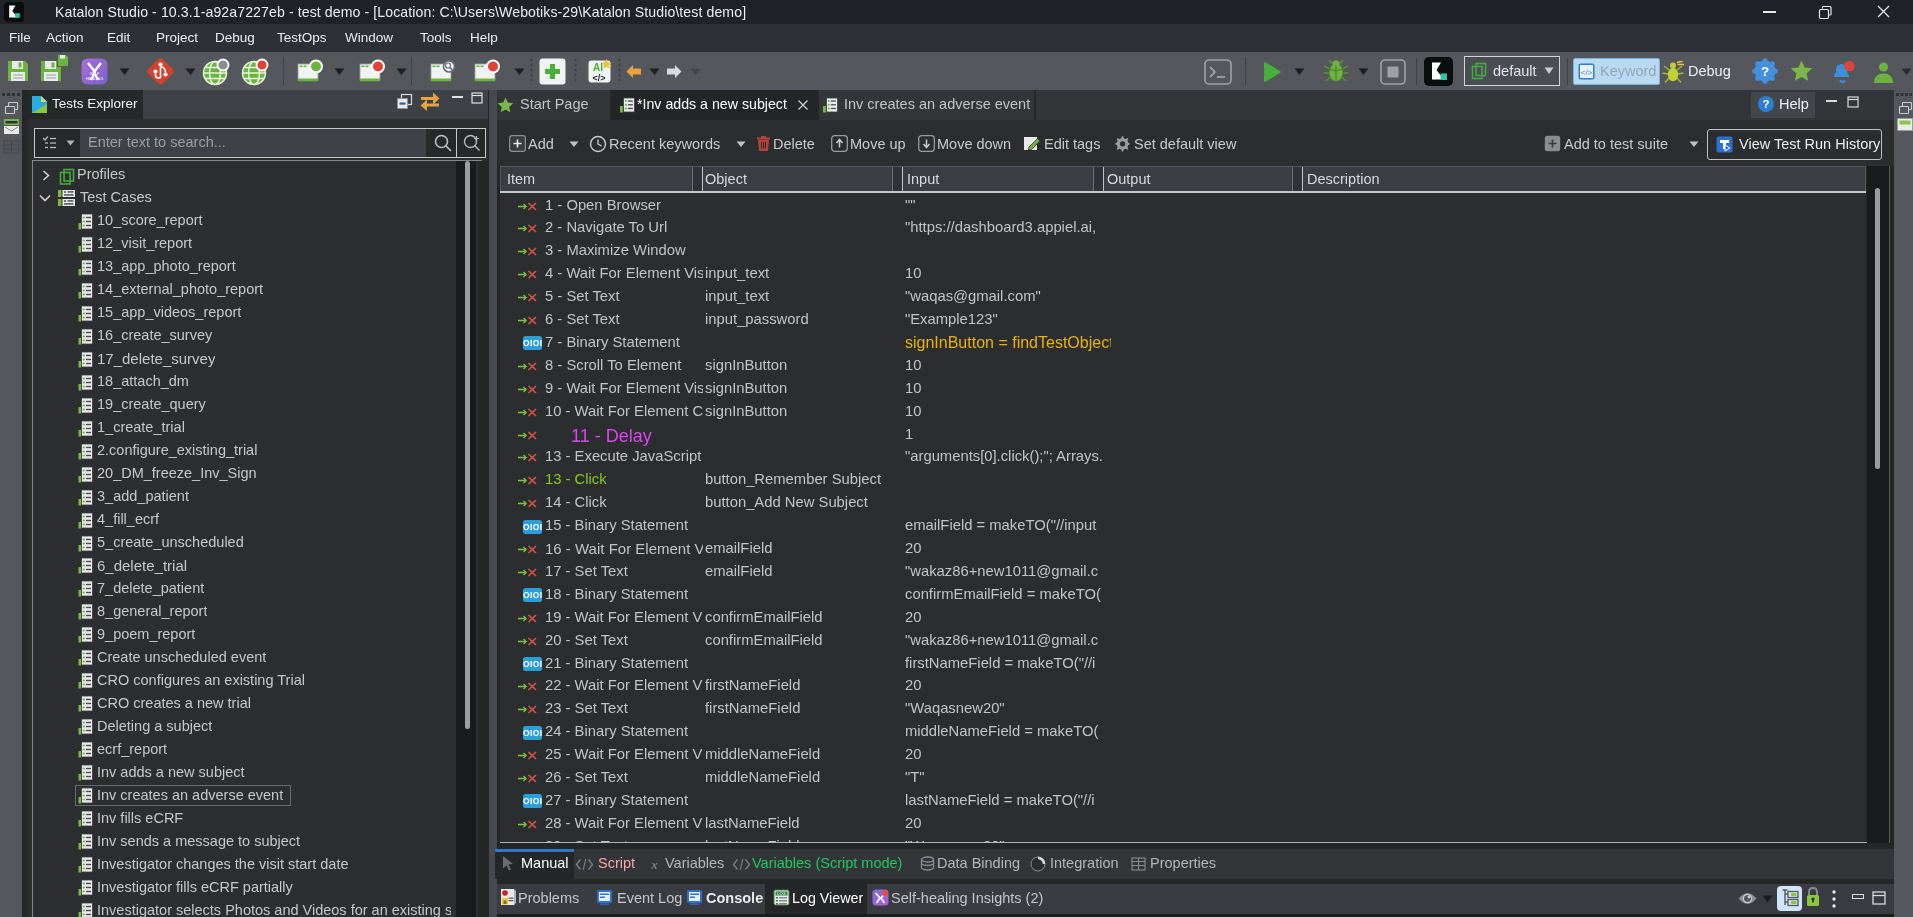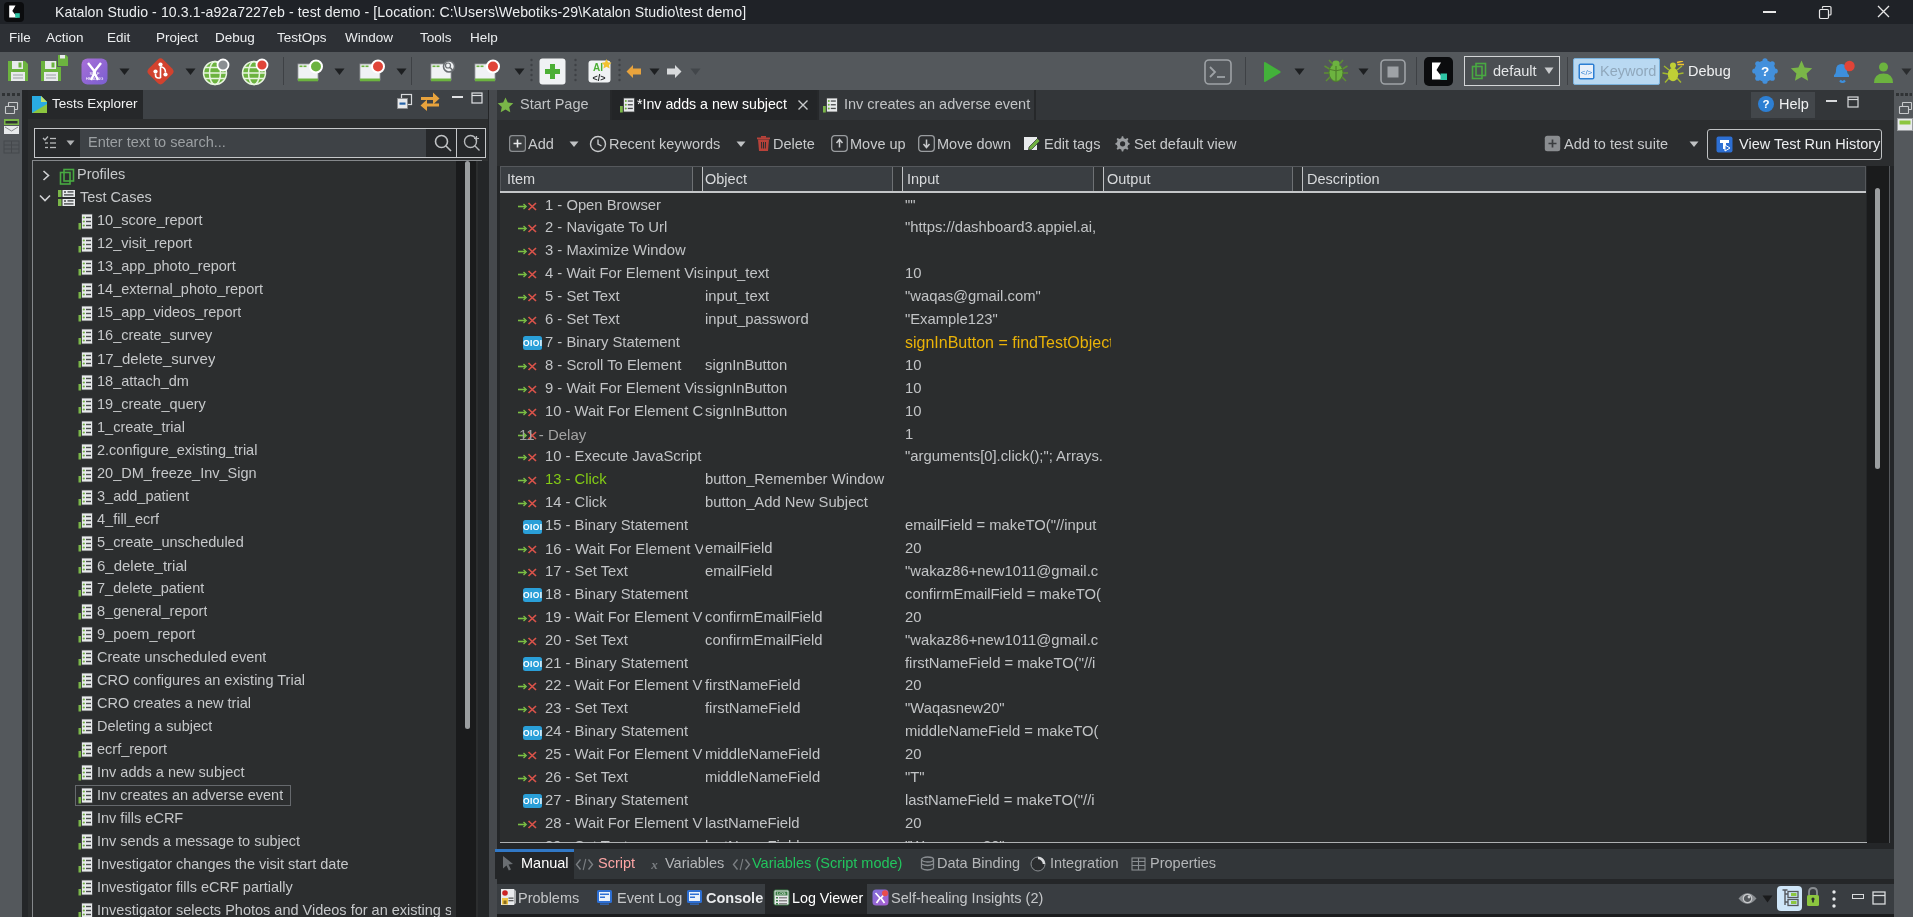--- a/index.html
+++ b/index.html
@@ -926,36 +926,36 @@
     <path d="M11.5 3 L19 10 M19 3 L11.5 10" stroke="#d9534a" stroke-width="1.7"></path>
   </svg>
 <div class="a t" style="left:545px;top:402.6px;font-size:14.8px;color:#c2c4c6;width:158px;overflow:hidden">10 - Wait For Element C</div>
 <div class="a t" style="left:705px;top:402.6px;font-size:14.8px;color:#c2c4c6;width:196px;overflow:hidden">signInButton</div>
 <div class="a t" style="left:905px;top:402.6px;font-size:14.8px;color:#c2c4c6;width:206px;overflow:hidden">10</div>
 <svg class="a" style="left:517px;top:428.5px" width="22" height="13" viewBox="0 0 22 13">
     <path d="M1 6.5 L8.5 6.5" stroke="#7cc144" stroke-width="1.6"></path>
     <path d="M6.5 4 L9.2 6.5 L6.5 9" stroke="#7cc144" stroke-width="1.3" fill="none"></path>
     <path d="M11.5 3 L19 10 M19 3 L11.5 10" stroke="#d9534a" stroke-width="1.7"></path>
   </svg>
-<div class="a t" style="left:519px;top:425.5px;font-size:15px;color:#a3a3a3;width:158px;overflow:hidden">11 - Delay</div>
+<div class="a t" style="left:571px;top:425.5px;font-size:18px;color:#d946ef;width:158px;overflow:hidden">11 - Delay</div>
 <div class="a t" style="left:905px;top:425.5px;font-size:14.8px;color:#c2c4c6;width:206px;overflow:hidden">1</div>
 <svg class="a" style="left:517px;top:451.4px" width="22" height="13" viewBox="0 0 22 13">
     <path d="M1 6.5 L8.5 6.5" stroke="#7cc144" stroke-width="1.6"></path>
     <path d="M6.5 4 L9.2 6.5 L6.5 9" stroke="#7cc144" stroke-width="1.3" fill="none"></path>
     <path d="M11.5 3 L19 10 M19 3 L11.5 10" stroke="#d9534a" stroke-width="1.7"></path>
   </svg>
-<div class="a t" style="left:545px;top:448.4px;font-size:14.8px;color:#c2c4c6;width:158px;overflow:hidden">10 - Execute JavaScript</div>
+<div class="a t" style="left:545px;top:448.4px;font-size:14.8px;color:#c2c4c6;width:158px;overflow:hidden">13 - Execute JavaScript</div>
 <div class="a t" style="left:905px;top:448.4px;font-size:14.8px;color:#c2c4c6;width:206px;overflow:hidden">"arguments[0].click();"; Arrays.</div>
 <svg class="a" style="left:517px;top:474.29999999999995px" width="22" height="13" viewBox="0 0 22 13">
     <path d="M1 6.5 L8.5 6.5" stroke="#7cc144" stroke-width="1.6"></path>
     <path d="M6.5 4 L9.2 6.5 L6.5 9" stroke="#7cc144" stroke-width="1.3" fill="none"></path>
     <path d="M11.5 3 L19 10 M19 3 L11.5 10" stroke="#d9534a" stroke-width="1.7"></path>
   </svg>
 <div class="a t" style="left:545px;top:471.3px;font-size:14.8px;color:#84cc16;width:158px;overflow:hidden">13 - Click</div>
-<div class="a t" style="left:705px;top:471.3px;font-size:14.8px;color:#c2c4c6;width:196px;overflow:hidden">button_Remember Window</div>
+<div class="a t" style="left:705px;top:471.3px;font-size:14.8px;color:#c2c4c6;width:196px;overflow:hidden">button_Remember Subject</div>
 <svg class="a" style="left:517px;top:497.2px" width="22" height="13" viewBox="0 0 22 13">
     <path d="M1 6.5 L8.5 6.5" stroke="#7cc144" stroke-width="1.6"></path>
     <path d="M6.5 4 L9.2 6.5 L6.5 9" stroke="#7cc144" stroke-width="1.3" fill="none"></path>
     <path d="M11.5 3 L19 10 M19 3 L11.5 10" stroke="#d9534a" stroke-width="1.7"></path>
   </svg>
 <div class="a t" style="left:545px;top:494.2px;font-size:14.8px;color:#c2c4c6;width:158px;overflow:hidden">14 - Click</div>
 <div class="a t" style="left:705px;top:494.2px;font-size:14.8px;color:#c2c4c6;width:196px;overflow:hidden">button_Add New Subject</div>
 <div class="a" style="left:523px;top:519.5999999999999px;width:19px;height:14px;background:#2a9fd8;border-radius:2.5px;color:#ffffff;font-size:8.5px;font-weight:bold;text-align:center;line-height:14px;font-family:'Liberation Sans',sans-serif;letter-spacing:0.4px">OIOI</div>
 <div class="a t" style="left:545px;top:517.1px;font-size:14.8px;color:#c2c4c6;width:158px;overflow:hidden">15 - Binary Statement</div>
 <div class="a t" style="left:905px;top:517.1px;font-size:14.8px;color:#c2c4c6;width:206px;overflow:hidden">emailField = makeTO("//input</div>

